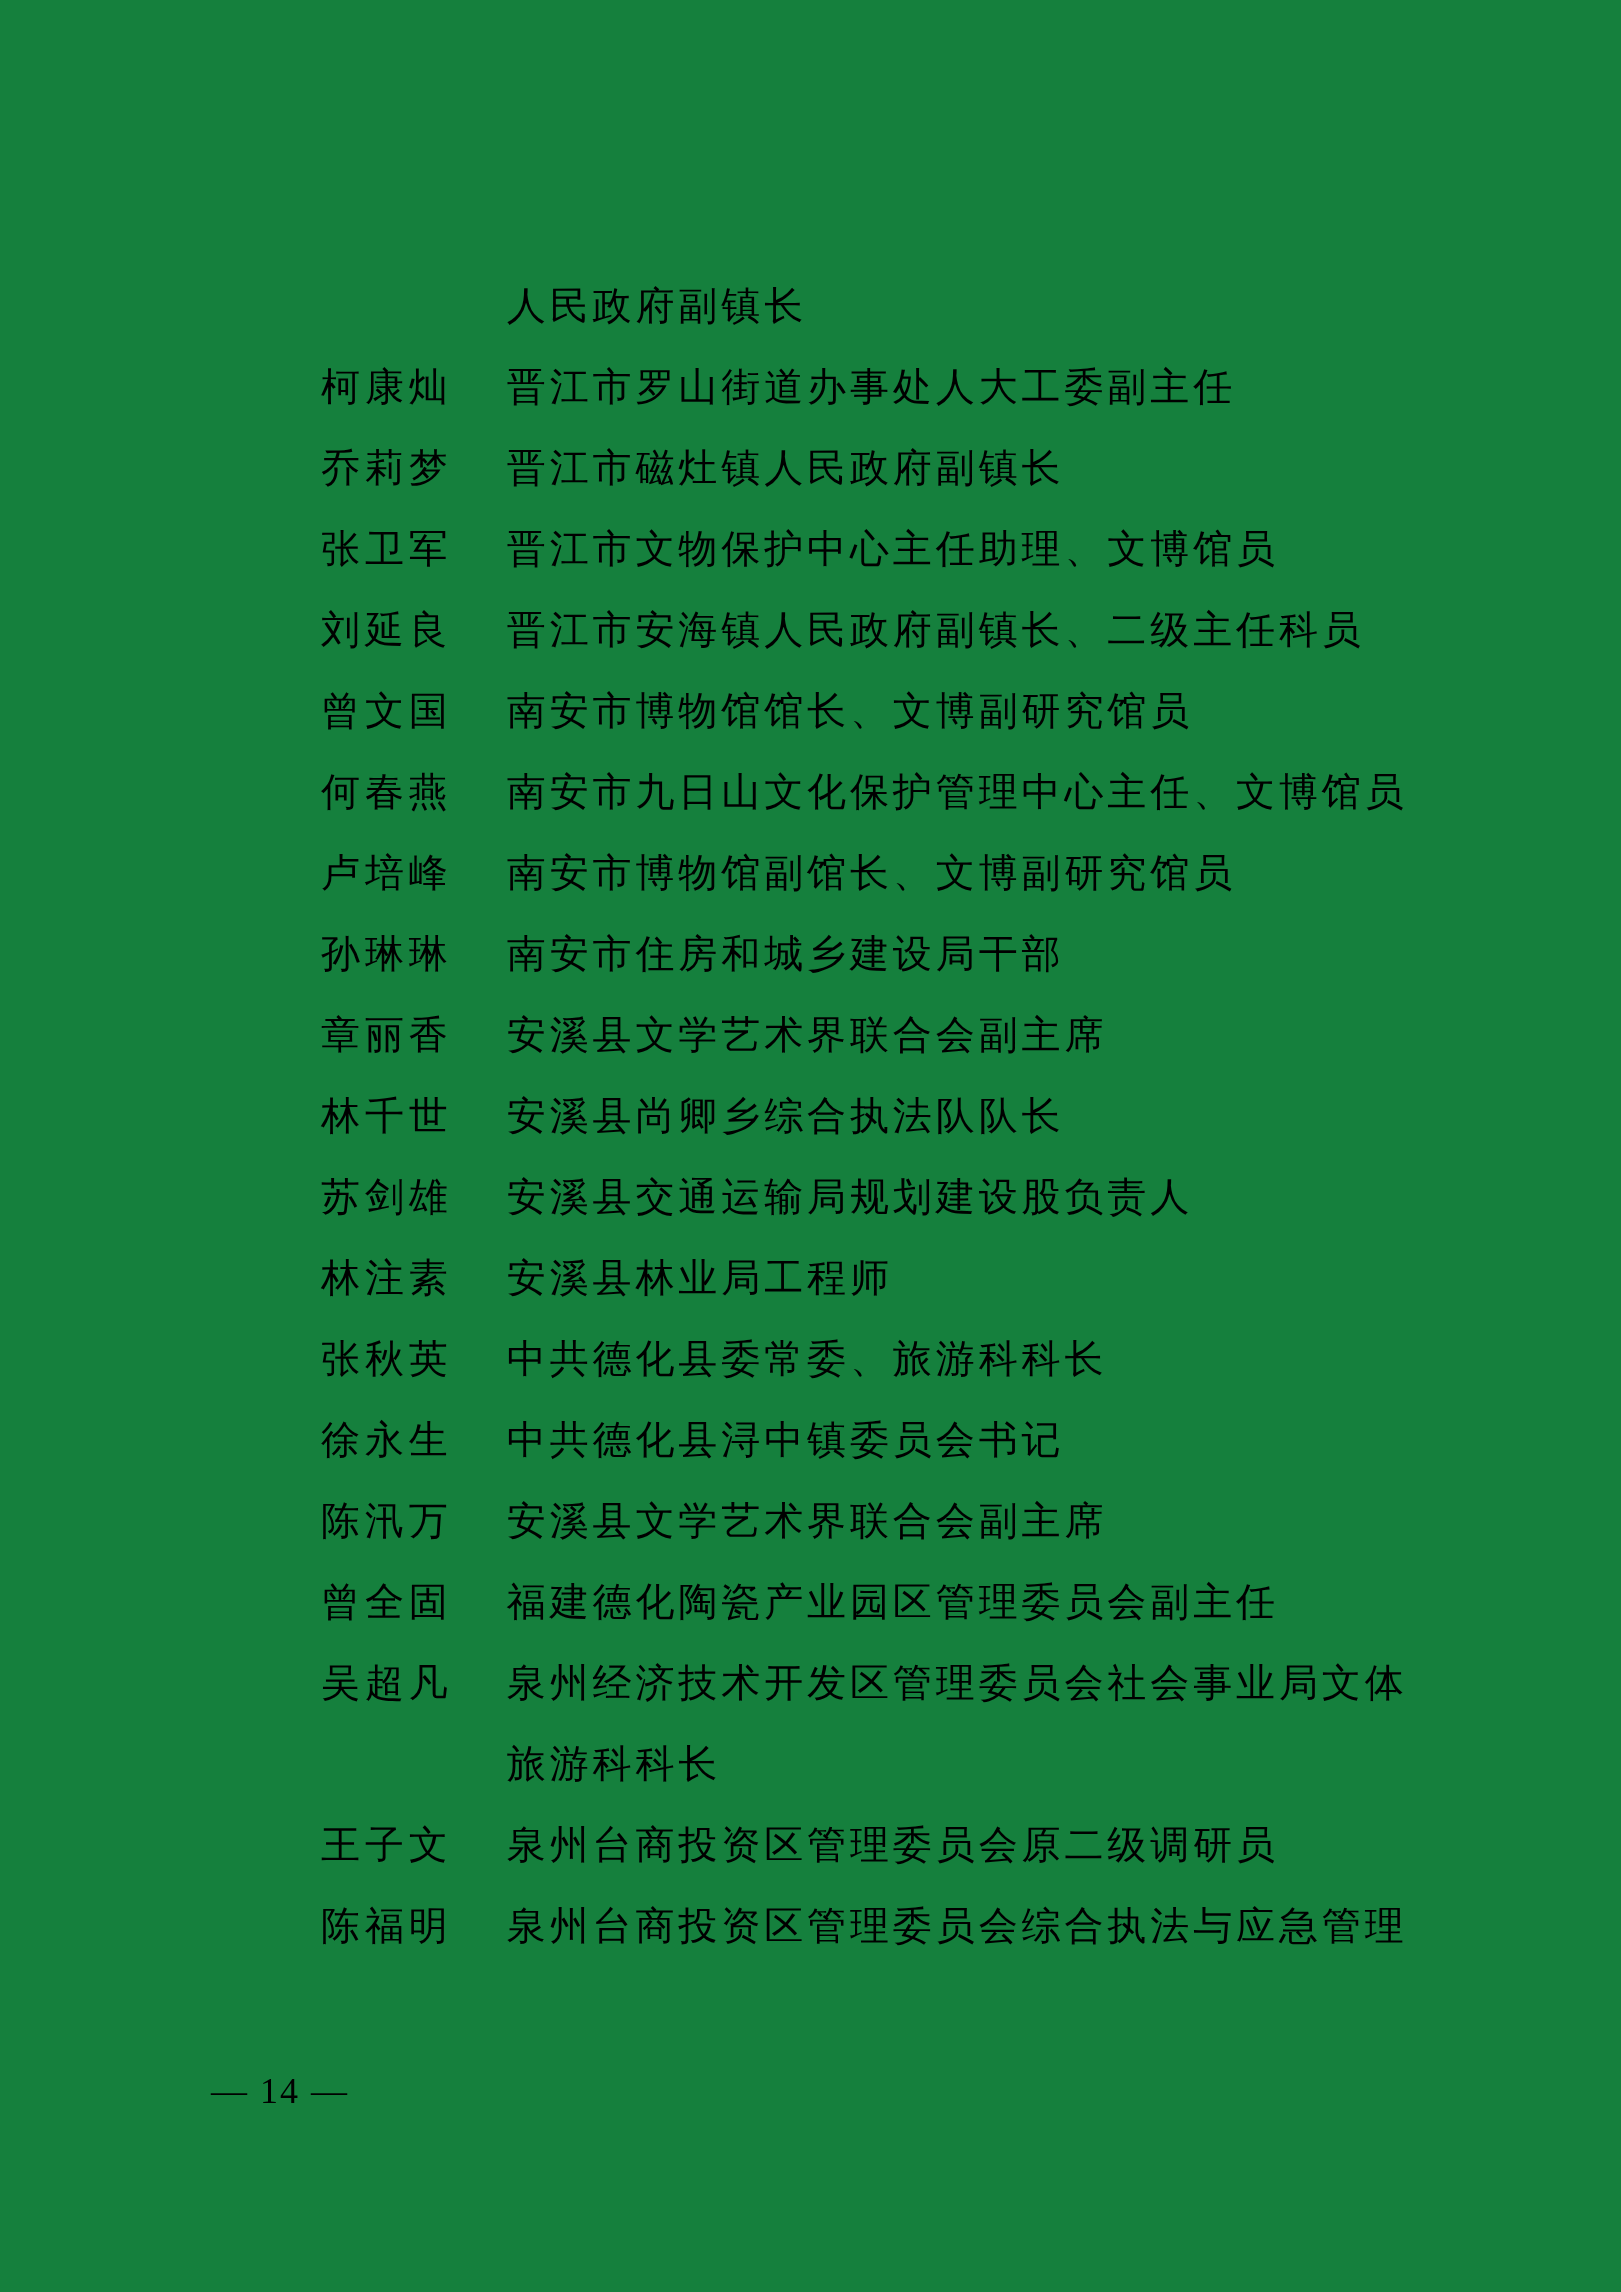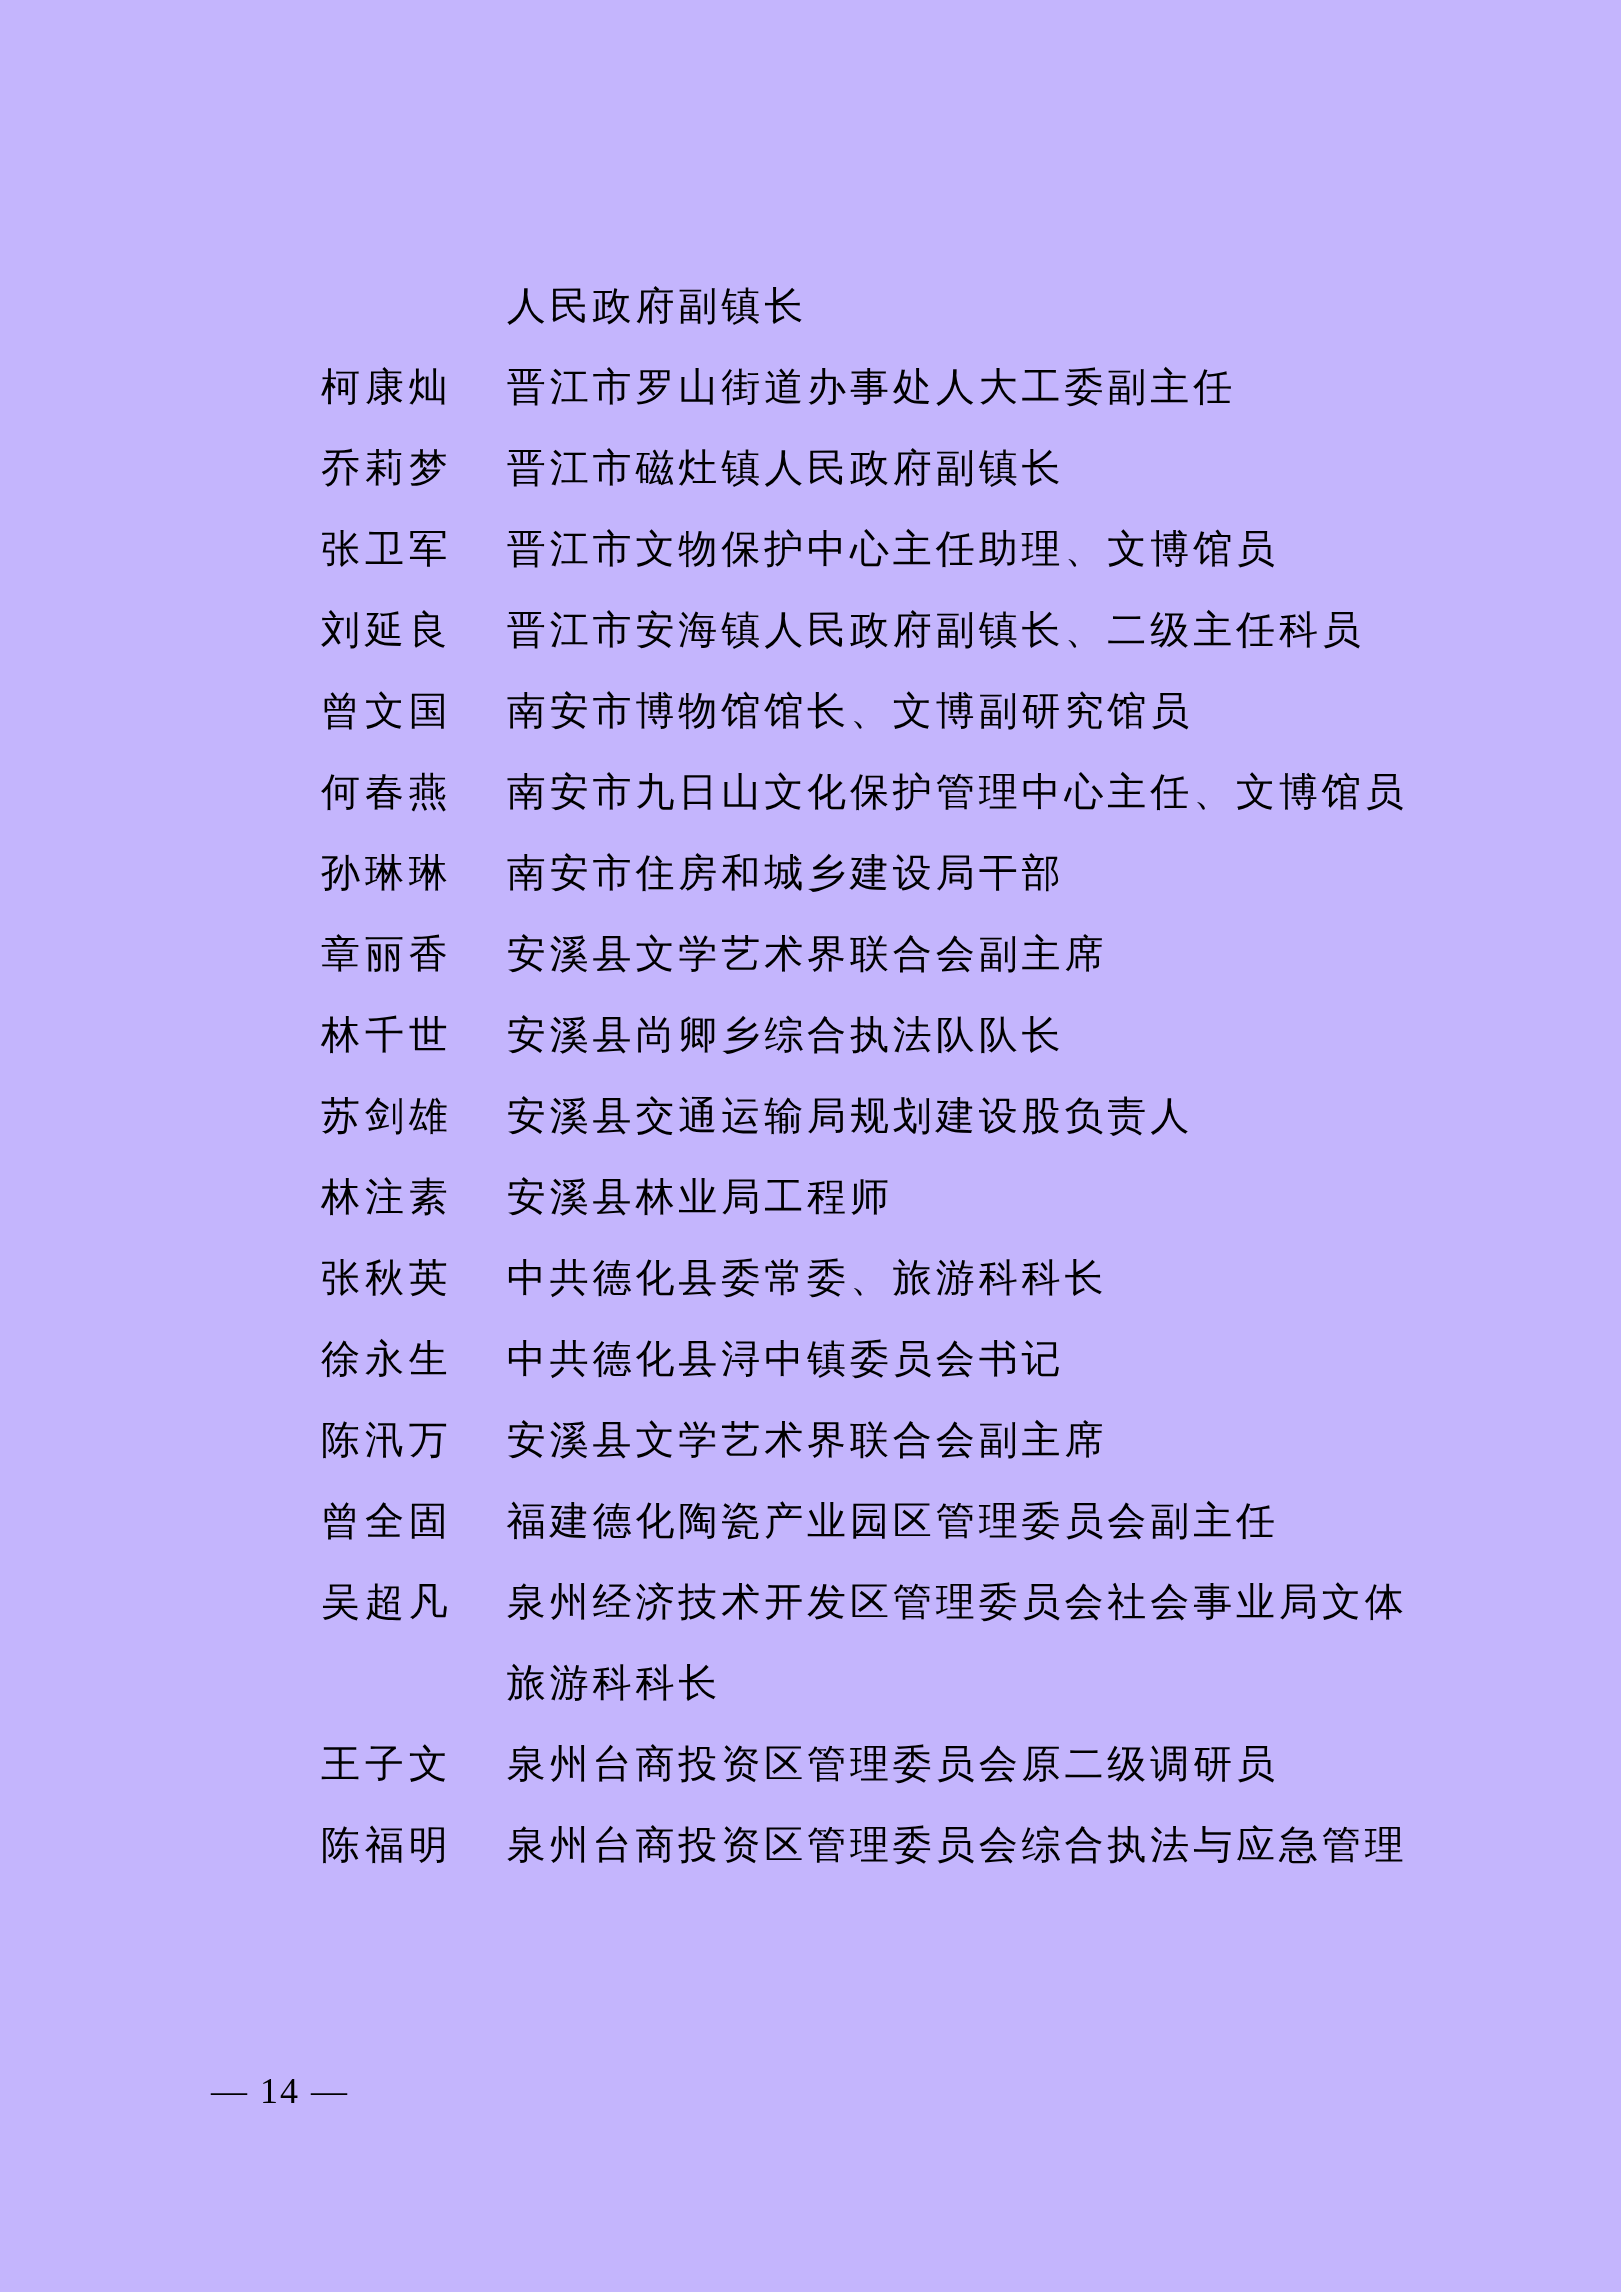--- a/index.html
+++ b/index.html
@@ -4,21 +4,21 @@
 <style>
   html, body {
     margin: 0;
     padding: 0;
     background: #ffffff;
   }
   .page {
     position: relative;
     width: 1621px;
     height: 2293px;
-    background: #c4b5fd;
+    background: #15803d;
     color: #000000;
     font-family: "Liberation Serif", "DejaVu Serif", serif;
     overflow: hidden;
   }
   .content {
     position: absolute;
     left: 294px;
     top: 284px;
     width: 1157px;
   }
@@ -83,20 +83,24 @@
   <div class="row">
     <span class="name">曾文国</span>
     <span class="title">南安市博物馆馆长、文博副研究馆员</span>
   </div>
 
   <div class="row">
     <span class="name">何春燕</span>
     <span class="title">南安市九日山文化保护管理中心主任、文博馆员</span>
   </div>
 
+  <div class="row">
+    <span class="name">卢培峰</span>
+    <span class="title">南安市博物馆副馆长、文博副研究馆员</span>
+  </div>
 
   <div class="row">
     <span class="name">孙琳琳</span>
     <span class="title">南安市住房和城乡建设局干部</span>
   </div>
 
   <div class="row">
     <span class="name">章丽香</span>
     <span class="title">安溪县文学艺术界联合会副主席</span>
   </div>

